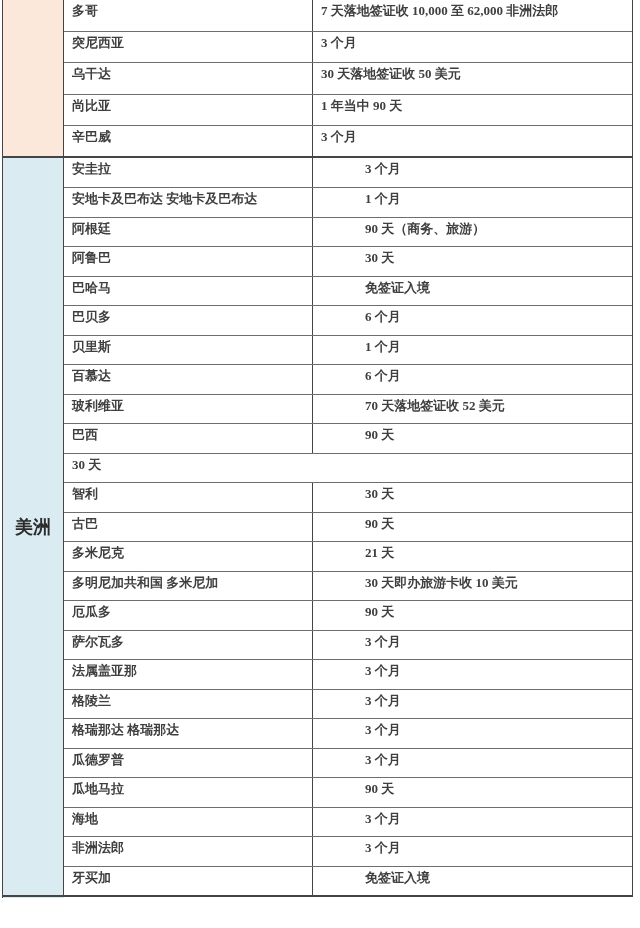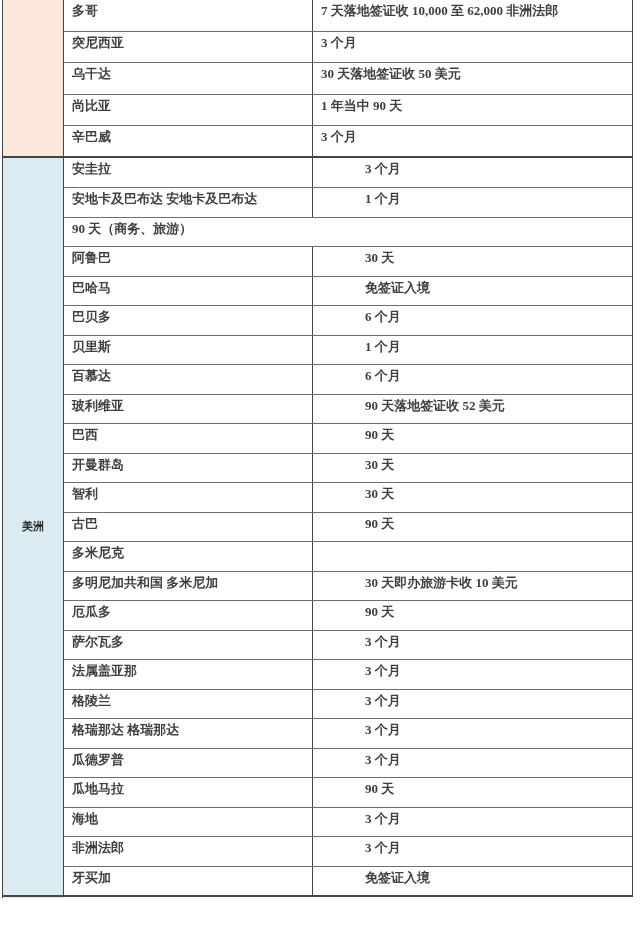--- a/index.html
+++ b/index.html
@@ -25,21 +25,21 @@
     border-bottom: 2px solid var(--outer-border);
   }
   .region-cell {
     width: 60px;
     flex-shrink: 0;
     border-right: 1px solid var(--outer-border);
     display: flex;
     align-items: center;
     justify-content: center;
     font-weight: bold;
-    font-size: 11px;
+    font-size: 18px;
     color: #2b2b2b;
   }
   .rows {
     flex: 1;
     display: flex;
     flex-direction: column;
     min-width: 0;
     font-weight: bold;
   }
   .row {
@@ -118,20 +118,21 @@
     <div class="cell country">安圭拉</div>
     <div class="cell policy">3 个月</div>
   </div>
 
   <div class="row">
     <div class="cell country">安地卡及巴布达 安地卡及巴布达</div>
     <div class="cell policy">1 个月</div>
   </div>
 
   <div class="row">
+    <div class="cell country">阿根廷</div>
     <div class="cell policy">90 天（商务、旅游）</div>
   </div>
 
   <div class="row">
     <div class="cell country">阿鲁巴</div>
     <div class="cell policy">30 天</div>
   </div>
 
   <div class="row">
     <div class="cell country">巴哈马</div>
@@ -148,46 +149,46 @@
     <div class="cell policy">1 个月</div>
   </div>
 
   <div class="row">
     <div class="cell country">百慕达</div>
     <div class="cell policy">6 个月</div>
   </div>
 
   <div class="row">
     <div class="cell country">玻利维亚</div>
-    <div class="cell policy">90 天落地签证收 52 美元</div>
+    <div class="cell policy">70 天落地签证收 52 美元</div>
   </div>
 
   <div class="row">
     <div class="cell country">巴西</div>
     <div class="cell policy">90 天</div>
   </div>
 
   <div class="row">
-    <div class="cell country">开曼群岛</div>
     <div class="cell policy">30 天</div>
   </div>
 
   <div class="row">
     <div class="cell country">智利</div>
     <div class="cell policy">30 天</div>
   </div>
 
 
   <div class="row">
     <div class="cell country">古巴</div>
     <div class="cell policy">90 天</div>
   </div>
 
   <div class="row">
     <div class="cell country">多米尼克</div>
+    <div class="cell policy">21 天</div>
   </div>
 
   <div class="row">
     <div class="cell country">多明尼加共和国 多米尼加</div>
     <div class="cell policy">30 天即办旅游卡收 10 美元</div>
   </div>
 
   <div class="row">
     <div class="cell country">厄瓜多</div>
     <div class="cell policy">90 天</div>

